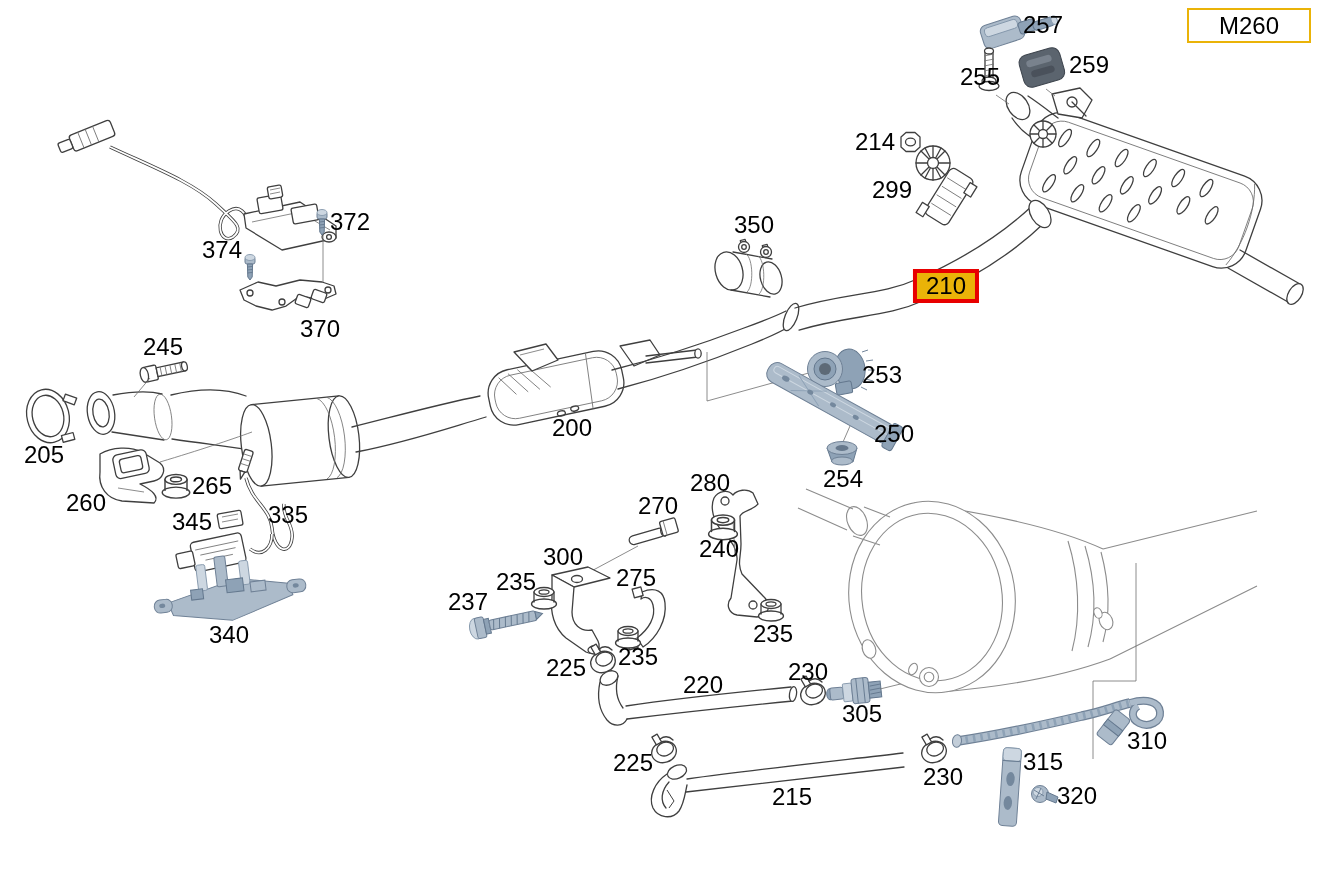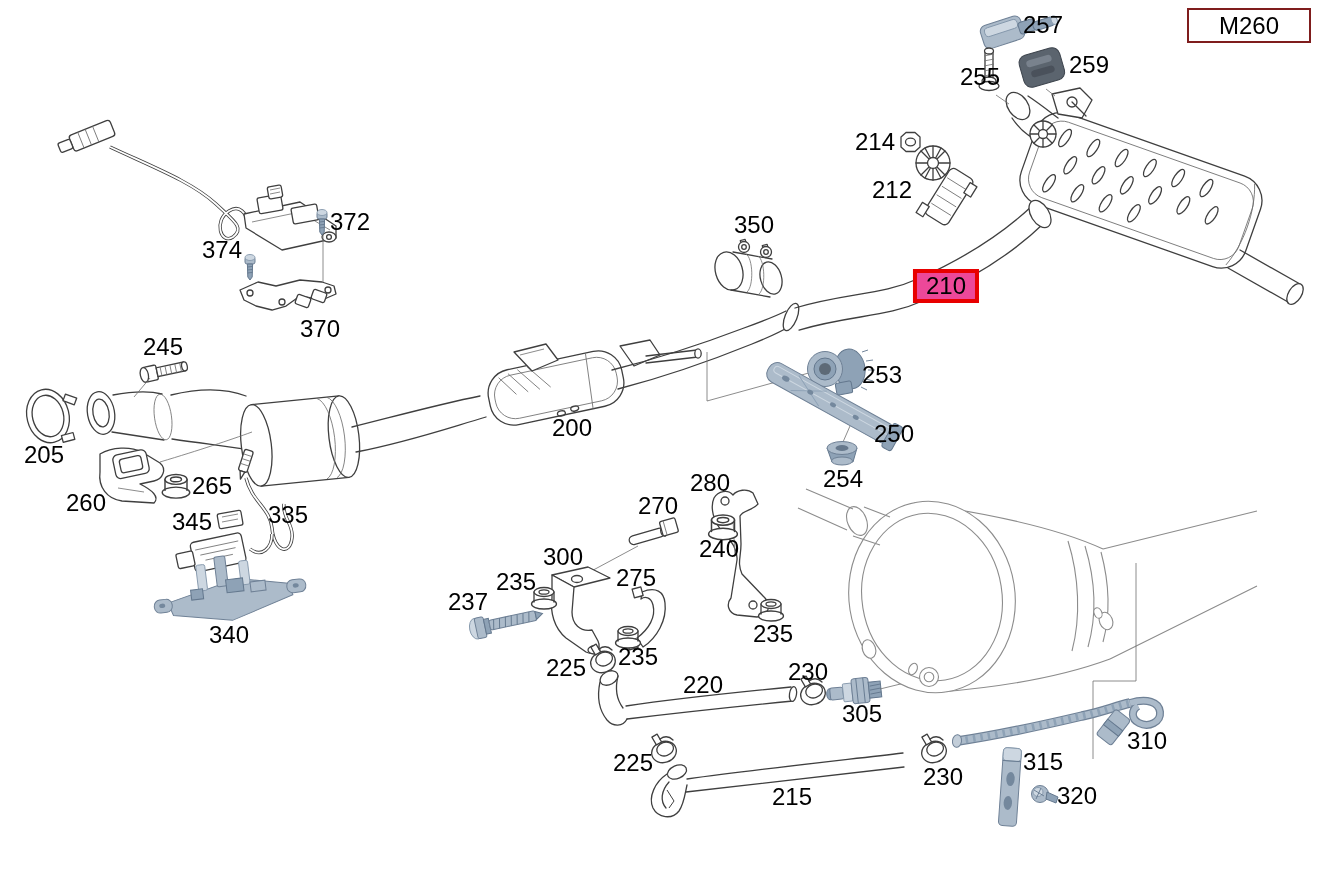--- a/index.html
+++ b/index.html
@@ -2,22 +2,22 @@
 <html><head>
 <meta charset="utf-8">
 <style>
   html,body{margin:0;padding:0;background:#fff;}
   .stage{position:relative;width:1326px;height:881px;background:#ffffff;overflow:hidden;
          font-family:"Liberation Sans",sans-serif;}
   .stage svg{position:absolute;left:0;top:0;}
   
   .plbl{position:absolute;transform:translate(-50%,-50%);font-size:24px;line-height:26px;
         color:#000;white-space:nowrap;cursor:pointer;user-select:none;}
-  .plbl.hl{border:4px solid #e80000;background:#ec4899;padding:0 9px;}
-  .plate{position:absolute;left:1187px;top:8px;width:120px;height:31px;border:2px solid #7f1d1d;
+  .plbl.hl{border:4px solid #e80000;background:#eab308;padding:0 9px;}
+  .plate{position:absolute;left:1187px;top:8px;width:120px;height:31px;border:2px solid #eab308;
          background:#fff;display:flex;align-items:center;justify-content:center;font-size:24px;color:#000;}
   
   .ln{fill:none;stroke:#3f3f3f;stroke-width:1.3;stroke-linecap:round;stroke-linejoin:round}
   .wf{fill:#ffffff;stroke:#3f3f3f;stroke-width:1.3;stroke-linejoin:round}
   .thn{fill:none;stroke:#6e6e6e;stroke-width:.8}
   .lt{fill:none;stroke:#8c8c8c;stroke-width:1.1}
   .ltf{fill:#ffffff;stroke:#8c8c8c;stroke-width:1.1}
   .bl{fill:#acbbca;stroke:#6f8196;stroke-width:1}
   .bld{fill:#8ea2b6;stroke:#64788e;stroke-width:1}
   .bll{fill:#cdd7e1;stroke:#8497ab;stroke-width:.9}
@@ -419,21 +419,21 @@
       <div class="plbl" style="left: 44px; top: 455px;">205</div>
       <div class="plbl" style="left: 86px; top: 503px;">260</div>
       <div class="plbl" style="left: 212px; top: 486px;">265</div>
       <div class="plbl" style="left: 192px; top: 522px;">345</div>
       <div class="plbl" style="left: 288px; top: 515px;">335</div>
       <div class="plbl" style="left: 229px; top: 635px;">340</div>
       <div class="plbl" style="left: 572px; top: 428px;">200</div>
       <div class="plbl" style="left: 754px; top: 225px;">350</div>
       <div class="plbl hl" style="left: 946px; top: 286px;">210</div>
       <div class="plbl" style="left: 875px; top: 142px;">214</div>
-      <div class="plbl" style="left: 892px; top: 190px;">212</div>
+      <div class="plbl" style="left: 892px; top: 190px;">299</div>
       <div class="plbl" style="left: 1043px; top: 25px;">257</div>
       <div class="plbl" style="left: 956px; top: 77px; margin-left: 24px;">255</div>
       <div class="plbl" style="left: 1089px; top: 65px;">259</div>
       <div class="plbl" style="left: 882px; top: 375px;">253</div>
       <div class="plbl" style="left: 894px; top: 434px;">250</div>
       <div class="plbl" style="left: 843px; top: 479px;">254</div>
       <div class="plbl" style="left: 710px; top: 483px;">280</div>
       <div class="plbl" style="left: 658px; top: 506px;">270</div>
       <div class="plbl" style="left: 719px; top: 549px;">240</div>
       <div class="plbl" style="left: 563px; top: 557px;">300</div>

